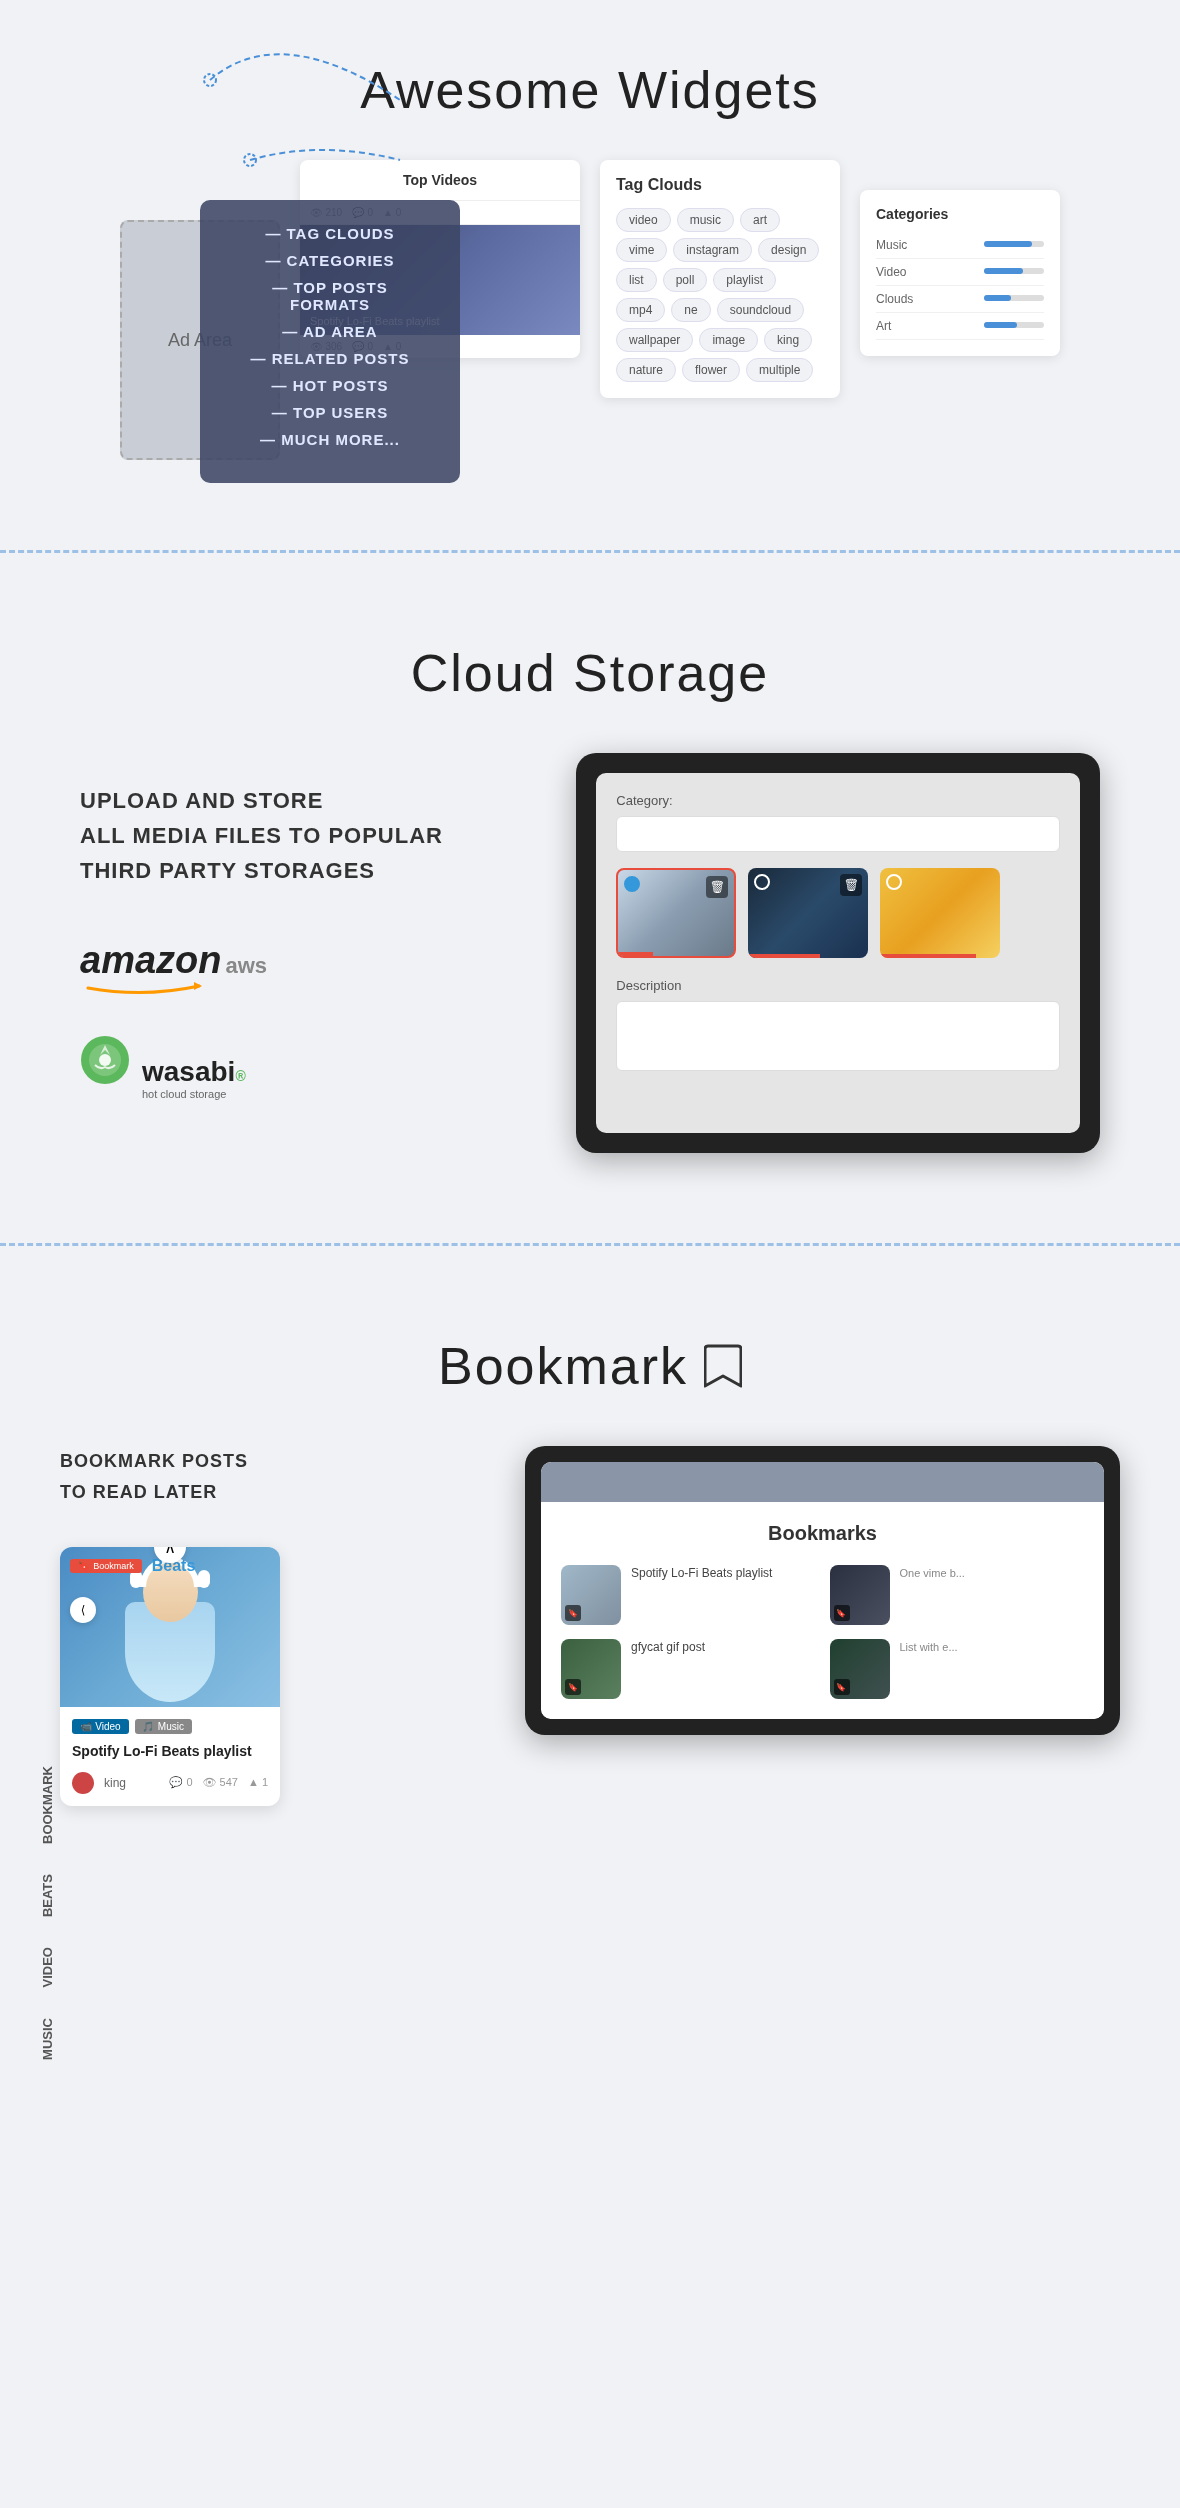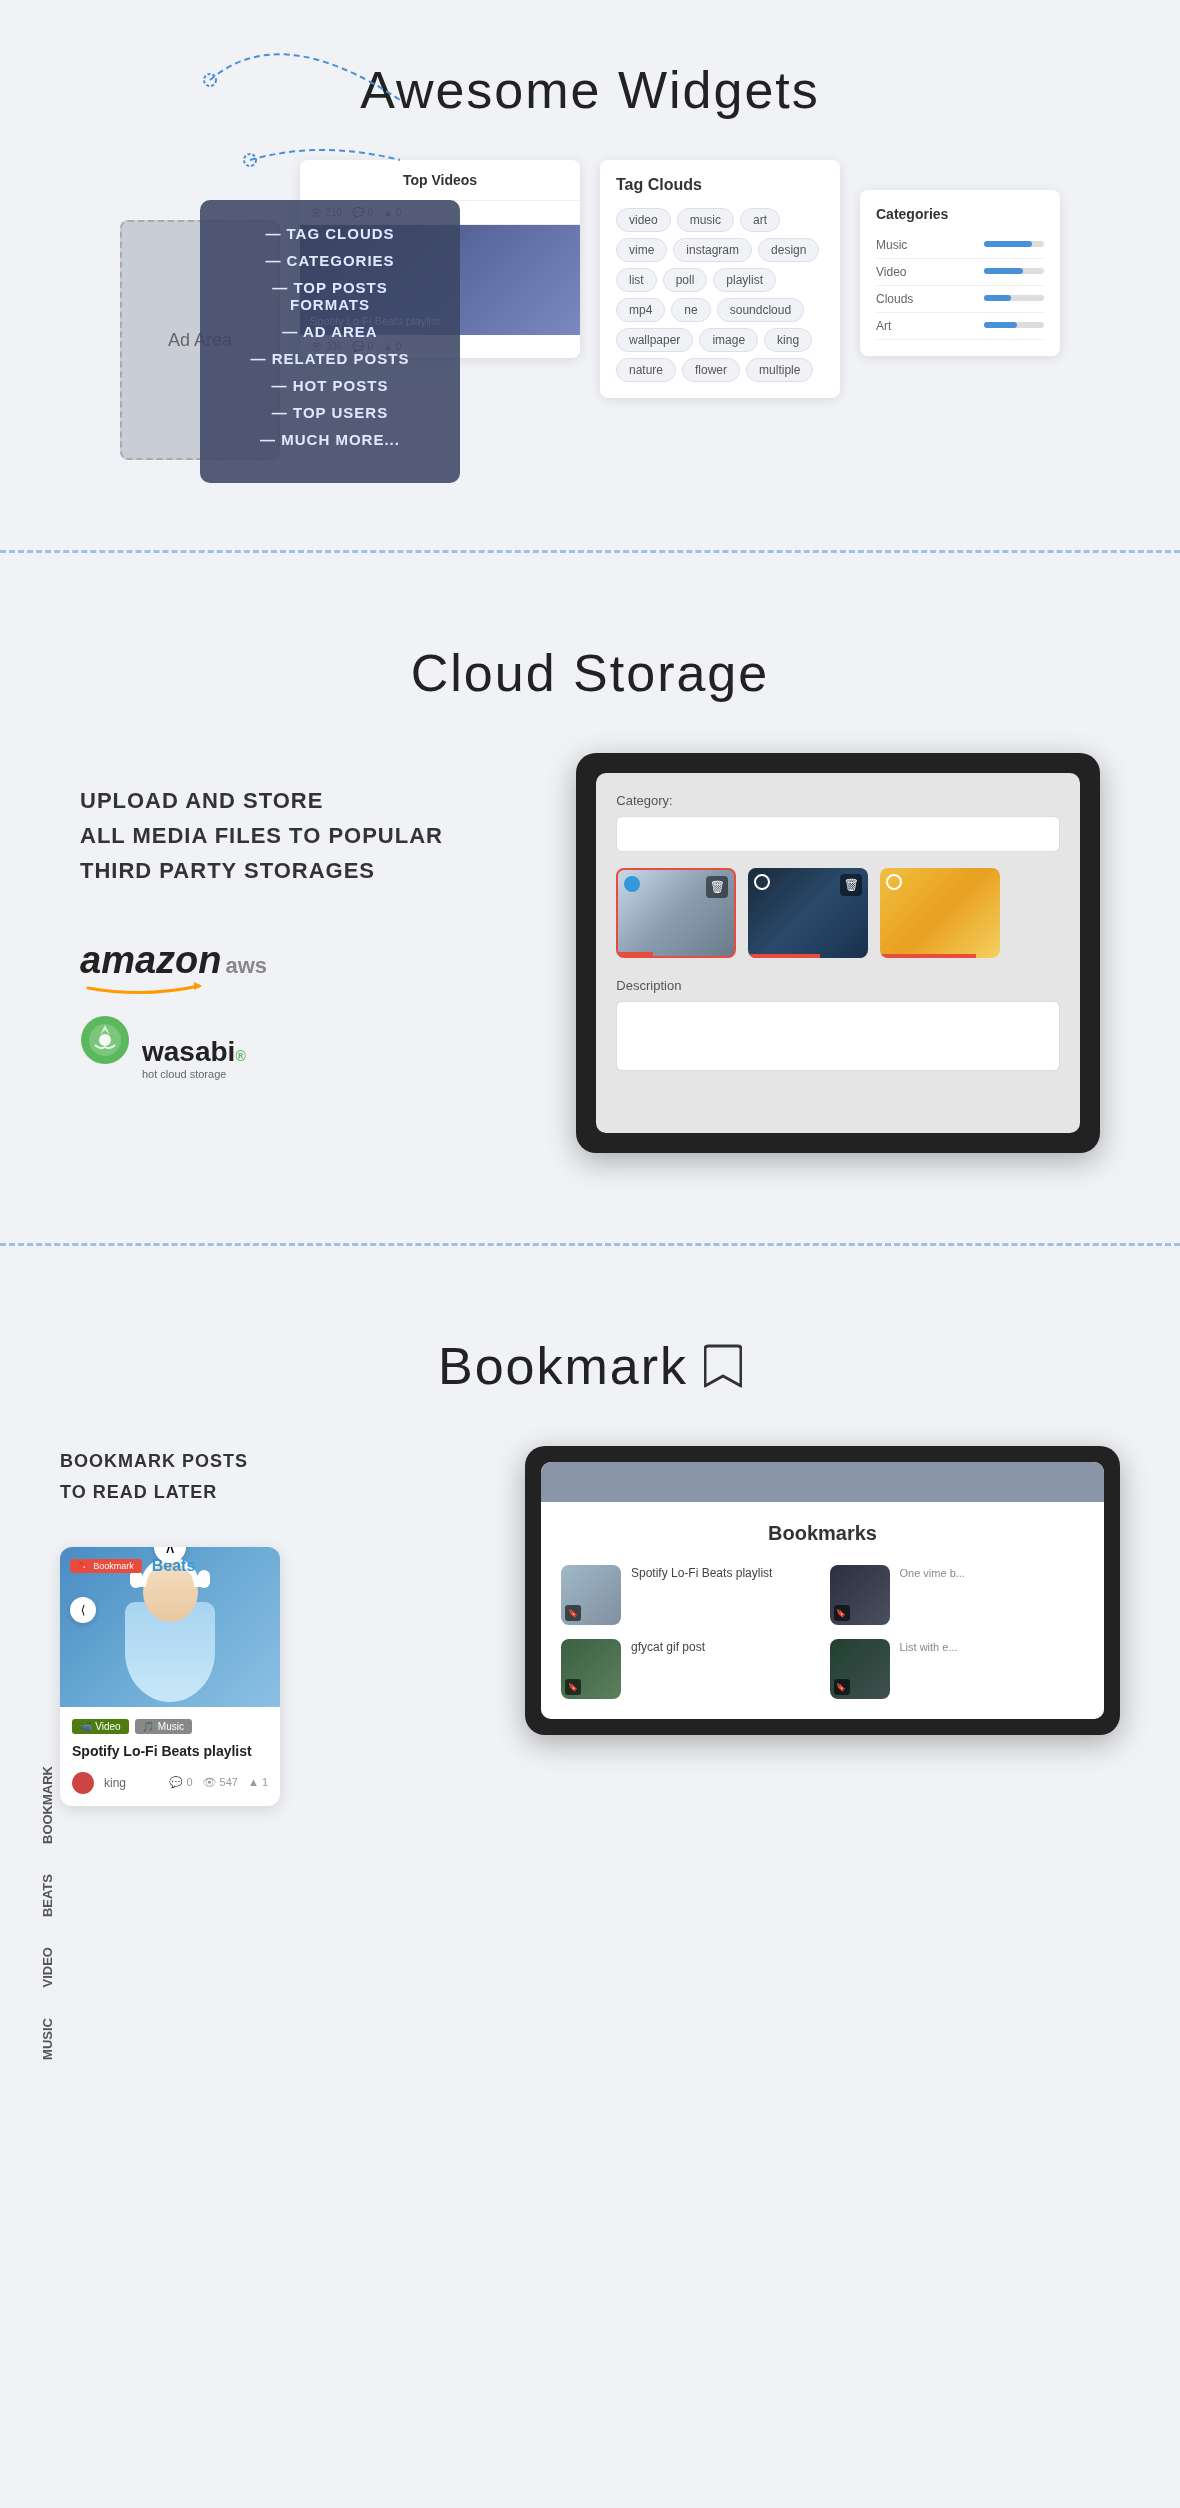--- a/index.html
+++ b/index.html
@@ -243,20 +243,21 @@
       font-weight: 700;
       text-transform: uppercase;
       letter-spacing: 1px;
       color: #333;
       line-height: 1.6;
       margin-bottom: 50px;
     }
     .cloud-logos {
       display: flex;
       flex-direction: column;
+      gap: 20px;
     }
     .aws-logo {
       display: flex;
       align-items: center;
       gap: 4px;
     }
     .wasabi-logo {
       display: flex;
       align-items: center;
       gap: 12px;
@@ -448,21 +449,21 @@
       display: flex;
       gap: 6px;
       margin-bottom: 8px;
     }
     .post-badge {
       font-size: 10px;
       padding: 2px 8px;
       border-radius: 3px;
       color: #fff;
     }
-    .badge-video { background: #4d7c0f; }
+    .badge-video { background: #0369a1; }
     .badge-music { background: #888; }
     .post-title {
       font-size: 14px;
       font-weight: 600;
       color: #222;
       margin-bottom: 10px;
       line-height: 1.4;
     }
     .post-meta {
       display: flex;

